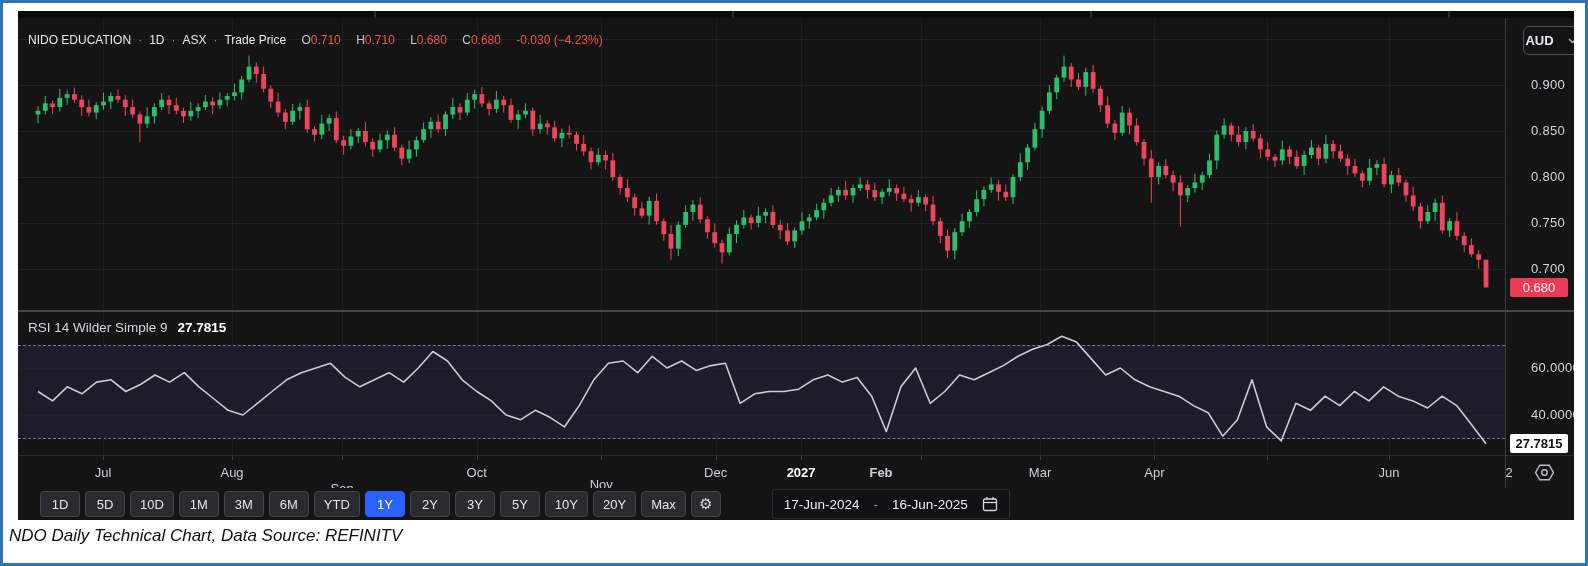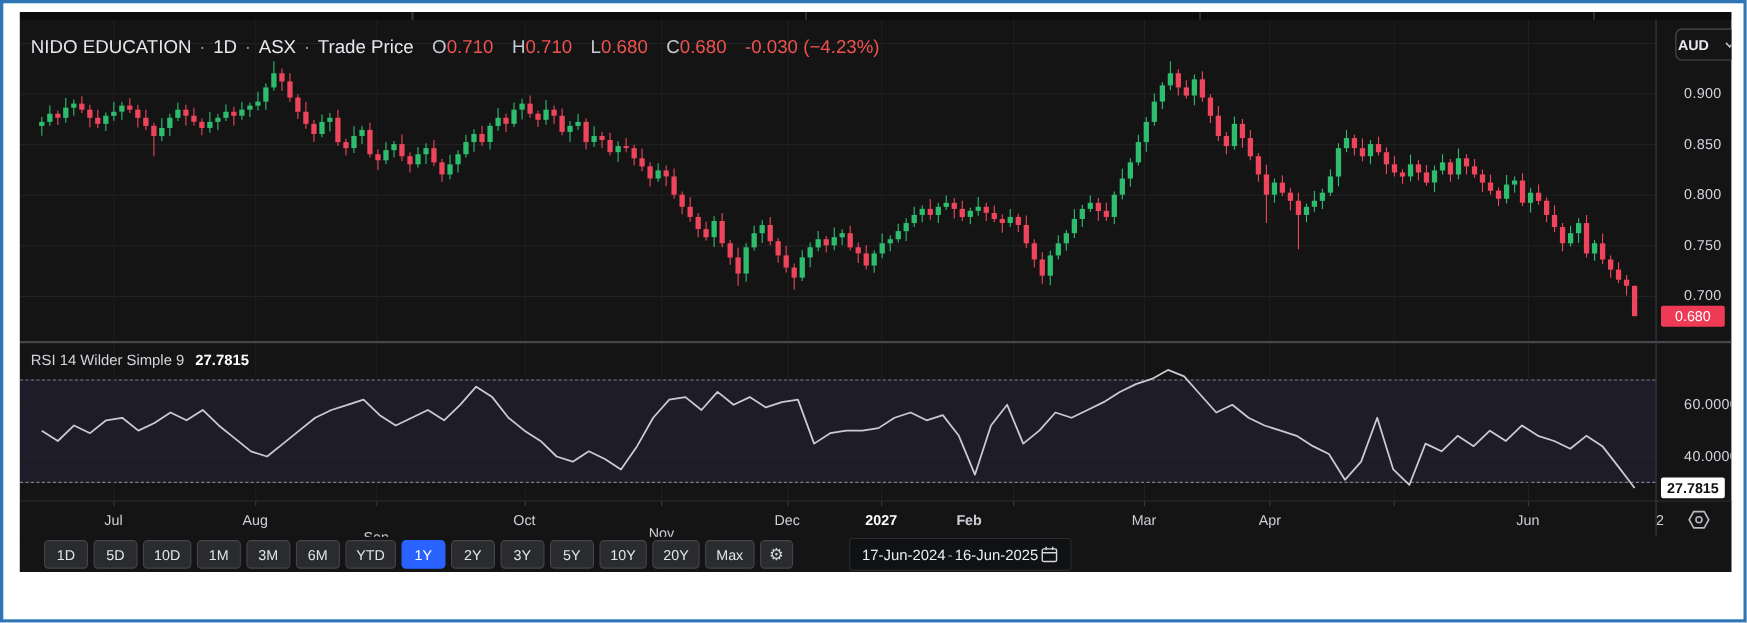--- a/index.html
+++ b/index.html
@@ -10,38 +10,38 @@
   .pane-price{top:7px;height:292px;}
   .pane-rsi{top:301px;height:143px;}
   .divider{position:absolute;left:0;top:299px;width:100%;height:2px;background:#45474d;}
   .vsep{position:absolute;left:1487px;top:7px;width:1px;height:470px;background:#3c3e44;z-index:6;}
   .hgrid{position:absolute;left:0;width:1487px;height:1px;background:#212224;}
   .vgrid{position:absolute;top:0;width:1px;height:100%;background:#1e1f21;}
   .axis-label{position:absolute;left:1513px;width:70px;height:16px;line-height:16px;font-size:13px;color:#d2d5dd;letter-spacing:.3px;}
   .badge{position:absolute;left:1492px;width:58px;height:19px;line-height:19px;text-align:center;font-size:13px;border-radius:2px;z-index:8;}
   .price-badge{background:#ef3a55;color:#fff;}
   .rsi-badge{background:#fff;color:#111;font-weight:700;}
-  .legend{position:absolute;left:10px;top:15px;font-size:17px;color:#e6e8ee;white-space:nowrap;z-index:5;}
+  .legend{position:absolute;left:10px;top:15px;font-size:12px;color:#e6e8ee;white-space:nowrap;z-index:5;}
   .legend .sep{color:#9a9da6;margin:0 7px;}
   .legend .lbl{color:#c6c9d2;margin-left:12px;}
   .legend .red{color:#ef5350;}
   .rsi-legend{position:absolute;left:10px;top:8px;font-size:13.5px;color:#d2d5dd;z-index:5;white-space:nowrap;}
   .rsi-legend b{color:#fff;margin-left:10px;font-weight:700;}
   .band{position:absolute;left:0;width:1487px;background:rgba(140,110,235,0.10);border-top:1px dashed rgba(190,190,208,.6);border-bottom:1px dashed rgba(190,190,208,.6);box-sizing:border-box;}
   .currency{position:absolute;left:1505px;top:15px;width:54px;height:27px;border:1px solid #4d4f55;border-radius:6px;display:flex;align-items:center;justify-content:center;gap:14px;color:#e8eaf0;font-size:13px;font-weight:700;background:#141414;z-index:9;cursor:pointer;}
   .timeaxis{position:absolute;left:0;top:444px;width:100%;height:33px;border-top:1px solid #2c2d30;background:#141414;z-index:5;}
   .month{position:absolute;top:9px;transform:translateX(-50%);font-size:13px;color:#cdd0d9;}
   .month.year{color:#fff;font-weight:700;}
   .tick{position:absolute;top:0;width:1px;height:4px;background:#3a3b3f;}
   .hexbtn{position:absolute;left:1506px;top:4px;width:40px;height:25px;display:flex;align-items:center;justify-content:center;cursor:pointer;}
   .toolbar{position:absolute;left:0;top:477px;width:100%;height:32px;background:#141414;display:flex;align-items:center;padding-left:22px;gap:5px;box-sizing:border-box;z-index:5;}
   .rbtn{height:26px;min-width:40px;padding:0 9px;box-sizing:border-box;background:#2a2b2e;border:1px solid #434548;border-radius:4px;color:#e2e4ea;font-size:13px;display:flex;align-items:center;justify-content:center;cursor:pointer;font-family:"Liberation Sans",sans-serif;}
   .rbtn.sel{background:#2962ff;border-color:#2962ff;color:#ffffff;}
   .gear{font-size:15px;color:#d4d6dc;}
-  .datebox{margin-left:46px;height:28px;background:#101113;border:1px solid #2c2d30;border-radius:3px;display:flex;align-items:center;gap:2px;padding:0 11px;color:#eceef2;font-size:13.5px;cursor:pointer;}
+  .datebox{margin-left:46px;height:28px;background:#101113;border:1px solid #2c2d30;border-radius:3px;display:flex;align-items:center;gap:14px;padding:0 11px;color:#eceef2;font-size:13.5px;cursor:pointer;}
   .caption{position:absolute;left:6px;top:523px;font-size:17px;font-style:italic;color:#101010;font-family:"Liberation Sans",sans-serif;}
   svg{display:block;}
   .canvas{position:absolute;left:0;top:0;z-index:3;}
 </style>
 </head>
 <body>
 
 <div class="frame">
   <div class="chartbox">
     <div class="topstrip"></div>
@@ -593,13 +593,14 @@
           <svg width="16" height="16" viewBox="0 0 16 16">
      <rect x="1.5" y="3" width="13" height="11.5" rx="1.5" fill="none" stroke="#d6d8de" stroke-width="1.3"></rect>
      <line x1="1.5" y1="6.5" x2="14.5" y2="6.5" stroke="#d6d8de" stroke-width="1.3"></line>
      <line x1="5" y1="1" x2="5" y2="4" stroke="#d6d8de" stroke-width="1.3"></line>
      <line x1="11" y1="1" x2="11" y2="4" stroke="#d6d8de" stroke-width="1.3"></line>
    </svg>
         </div>
       </div>
   </div>
 
+  <div class="caption">NDO Daily Technical Chart, Data Source: REFINITV</div>
 </div>
 
 </body></html>

